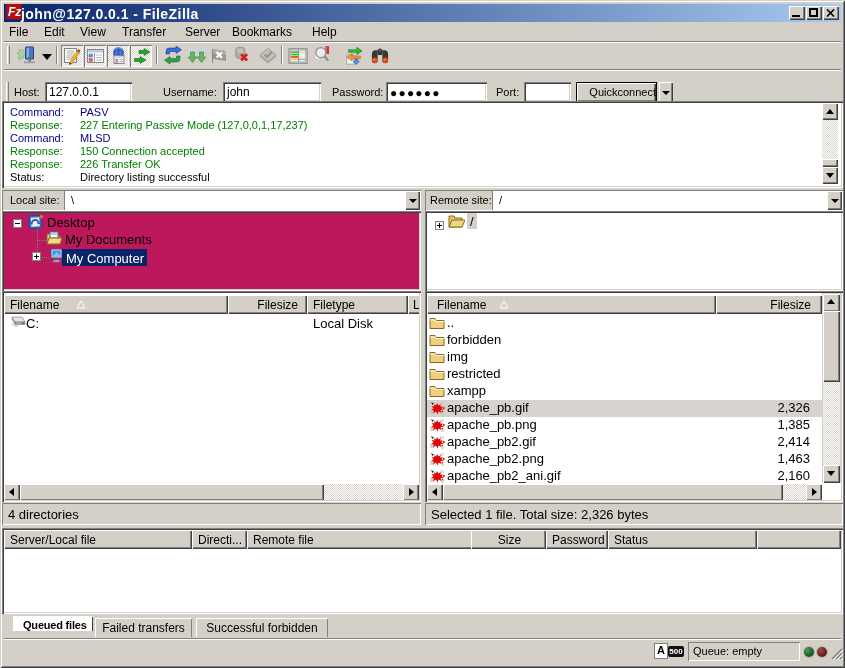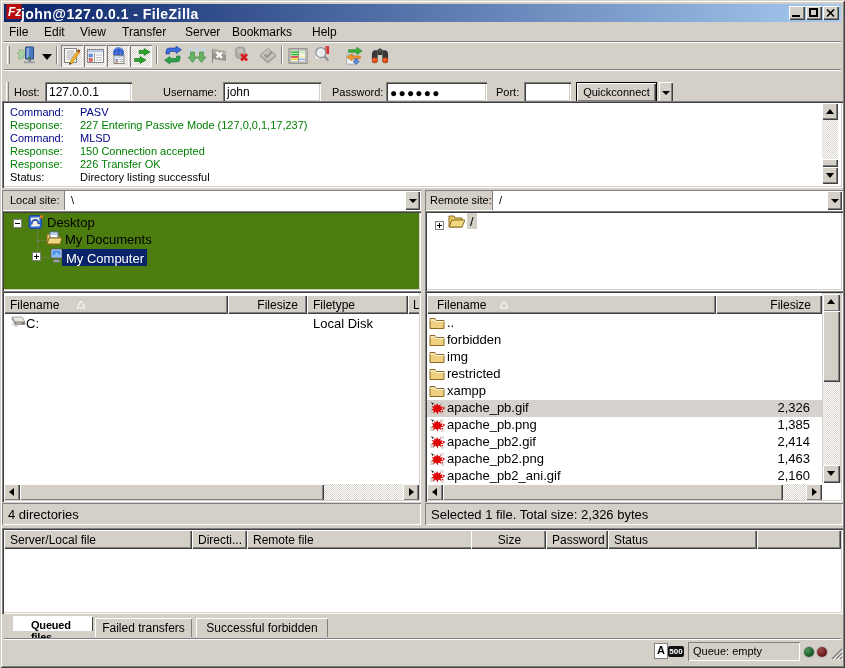--- a/index.html
+++ b/index.html
@@ -51,21 +51,21 @@
 .tbtoggle svg { position:absolute; left:2px; top:2px; }
 
 .qc { position:absolute; left:4px; top:71px; width:837px; height:30px;margin-top:7px; }
 .qc label { position:absolute; top:8px; }
 .qcinput {
   position:absolute; top:4px; height:20px; background:#fff;
   box-shadow: inset 1px 1px 0 #808080, inset 2px 2px 0 #404040, inset -1px -1px 0 #fff, inset -2px -2px 0 #d4d0c8;
   padding:3px 3px 0 4px; font-size:12px;
 }
 .qcbtn {
-  position:absolute; top:4px; height:21px; background:#d4d0c8; text-align:center;
+  position:absolute; top:4px; height:21px; background:#d4d0c8; text-align:right;
   box-shadow: inset 1px 1px 0 #fff, inset -1px -1px 0 #404040, inset -2px -2px 0 #808080;
   padding-top:4px;
 }
 
 .sunken {
   position:absolute; background:#fff;
   box-shadow: inset 1px 1px 0 #808080, inset 2px 2px 0 #404040, inset -1px -1px 0 #fff, inset -2px -2px 0 #d4d0c8;
 }
 .sunkengray {
   position:absolute; background:#d4d0c8;
@@ -330,21 +330,21 @@
 <div class="abs" style="left:425px;top:190px;width:418px;height:21px;box-shadow:inset 1px 1px 0 #808080, inset -1px -1px 0 #fff;background:#d4d0c8">
   <span class="abs" style="left:5px;top:4px">Remote site:</span>
   <div class="abs" style="left:67px;top:1px;width:344px;height:19px;background:#fff;border-left:1px solid #808080">
     <span class="abs" style="left:6px;top:3px">/</span>
   </div>
   <div class="sbbtn" style="left:402px;top:1px;width:15px;height:19px"></div>
   <div class="arrow" style="left:406px;top:9px;border-left:4px solid transparent;border-right:4px solid transparent;border-top:4px solid #000"></div>
 </div>
 
 <div class="sunken" style="left:2px;top:211px;width:419px;height:80px"></div>
-<div class="abs" style="left:4px;top:213px;width:415px;height:76px;background:#4d7c0f;overflow:hidden">
+<div class="abs" style="left:4px;top:213px;width:415px;height:76px;background:#be185d;overflow:hidden">
 
   <div class="abs" style="left:33px;top:14px;width:1px;height:30px;background-image:linear-gradient(#808080 50%,transparent 50%);background-size:1px 2px"></div>
   <div class="abs" style="left:33px;top:27px;width:10px;height:1px;background-image:linear-gradient(90deg,#808080 50%,transparent 50%);background-size:2px 1px"></div>
   <div class="abs" style="left:38px;top:44px;width:8px;height:1px;background-image:linear-gradient(90deg,#808080 50%,transparent 50%);background-size:2px 1px"></div>
 
   <div class="abs" style="left:9px;top:6px;width:9px;height:9px;border:1px solid #808080;background:#fff">
     <div class="abs" style="left:1px;top:3px;width:5px;height:1px;background:#000"></div>
   </div>
   <div class="abs" style="left:28px;top:39px;width:9px;height:9px;border:1px solid #808080;background:#fff">
     <div class="abs" style="left:1px;top:3px;width:5px;height:1px;background:#000"></div>
@@ -566,21 +566,21 @@
 <div class="abs" style="left:4px;top:530px;width:837px;height:82px;background:#fff;overflow:hidden">
   <div class="colhdr" style="left:0;top:0;width:188px">Server/Local file</div>
   <div class="colhdr" style="left:188px;top:0;width:55px">Directi...</div>
   <div class="colhdr" style="left:243px;top:0;width:232px">Remote file</div>
   <div class="colhdr" style="left:467px;top:0;width:75px;text-align:center">Size</div>
   <div class="colhdr" style="left:542px;top:0;width:62px">Password</div>
   <div class="colhdr" style="left:604px;top:0;width:149px">Status</div>
   <div class="colhdr" style="left:753px;top:0;width:84px"></div>
 </div>
 
-<div class="tab" style="left:13px;top:616px;width:80px;font-weight:bold;font-size:11px;letter-spacing:-0.2px;background:#fff;height:15px;text-align:left;padding-left:18px;box-shadow:inset 1px 1px 0 #fff, inset -1px 0 0 #404040">Queued files</div>
+<div class="tab" style="left:13px;top:616px;width:80px;font-weight:bold;font-size:11px;letter-spacing:-0.2px;background:#fff;height:15px;text-align:left;padding-left:10px;box-shadow:inset 1px 1px 0 #fff, inset -1px 0 0 #404040">Queued files</div>
 <div class="tab" style="left:95px;top:618px;width:97px">Failed transfers</div>
 <div class="tab" style="left:196px;top:618px;width:132px">Successful forbidden</div>
 
 <div class="groove" style="left:4px;top:638px;width:837px"></div>
 <div class="abs" style="left:4px;top:640px;width:837px;height:24px;background:#d4d0c8">
   <div class="abs" style="left:650px;top:3px;width:14px;height:16px;background:#fff;border:1px solid #808080;font-weight:bold;font-size:11px;text-align:center">A</div>
   <div class="abs" style="left:664px;top:6px;width:16px;height:11px;background:#111;color:#fff;font-size:8px;font-weight:bold;text-align:center;line-height:11px;border-radius:2px">500</div>
   <div class="abs" style="left:684px;top:2px;width:112px;height:19px;box-shadow:inset 1px 1px 0 #808080, inset -1px -1px 0 #fff;padding:3px 0 0 5px">Queue: empty</div>
   <div class="ledg" style="left:800px;top:7px"></div>
   <div class="ledr" style="left:813px;top:7px"></div>

